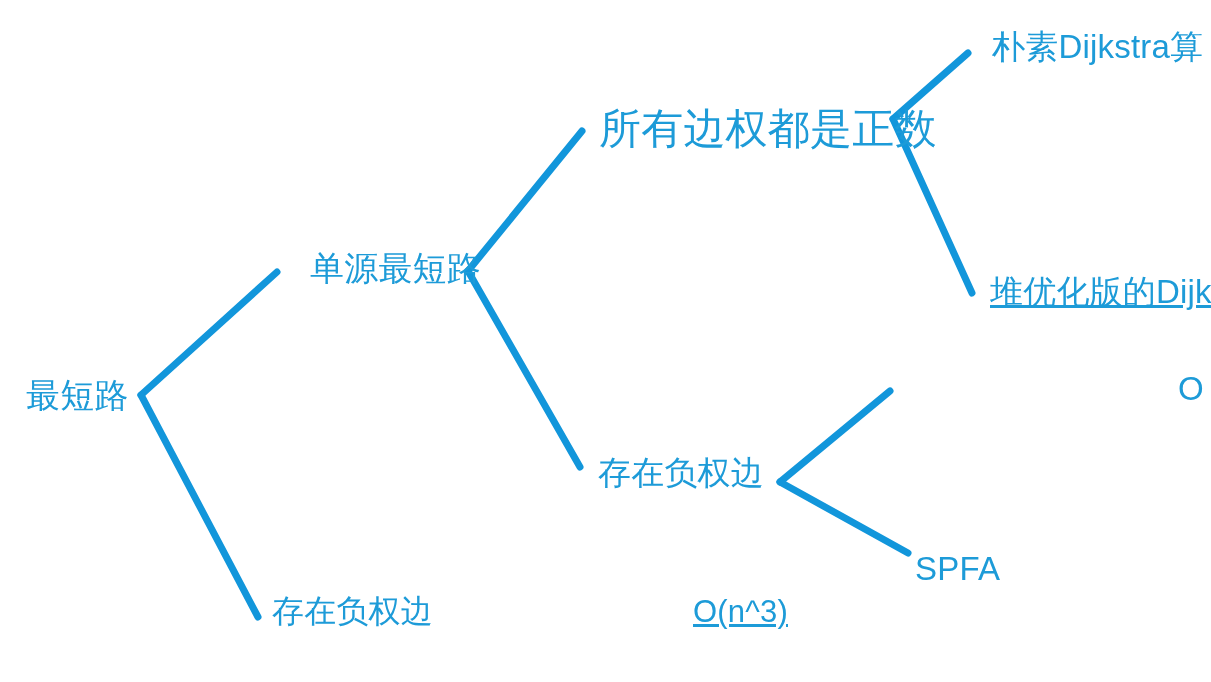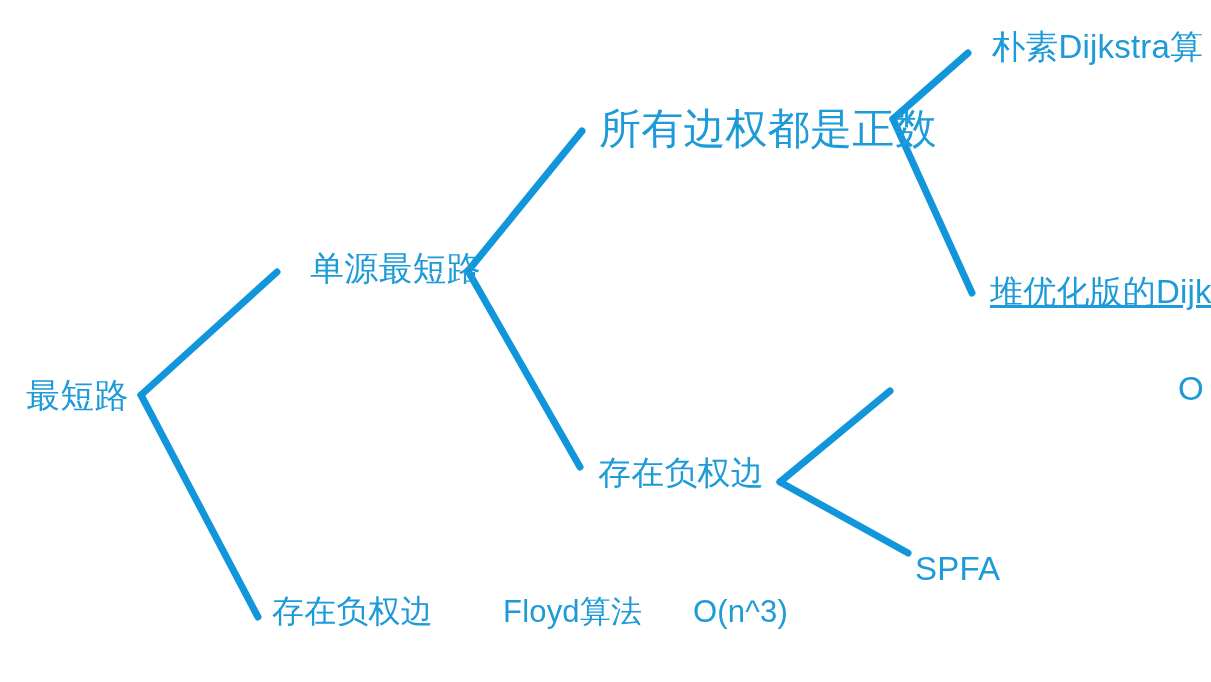--- a/index.html
+++ b/index.html
@@ -28,21 +28,21 @@
     position: absolute;
     color: #1d9bd8;
     white-space: nowrap;
     line-height: 1.0;
     letter-spacing: 0.2px;
   }
   .n-root      { left: 26px;  top: 378px; font-size: 34px; text-align: center; }
   .n-single    { left: 278px; top: 251px; font-size: 34px; margin-left: 32px; }
   .n-multi     { left: 272px; top: 595px; font-size: 32px; }
   .n-floyd     { left: 503px; top: 596px; font-size: 31px; }
-  .n-floyd-c   { left: 693px; top: 596px; font-size: 31px; }
+  .n-floyd-c   { left: 693px; top: 596px; font-size: 31px; text-decoration: underline; }
   .n-pos       { left: 599px; top: 108px; font-size: 42px; font-family: Liberation Serif, serif; }
   .n-neg       { left: 598px; top: 456px; font-size: 33px; }
   .n-dij       { left: 992px; top: 30px;  font-size: 33px; }
   .n-heapdij   { left: 990px; top: 275px; font-size: 33px; text-decoration: underline; }
   .n-bf        { left: 906px; top: 372px; font-size: 33px; }
   .n-bf-c      { left: 1178px;top: 372px; font-size: 33px; }
   .n-spfa      { left: 915px; top: 552px; font-size: 33px; }
   .n-spfa-c    { left: 1050px;top: 524px; font-size: 33px; }
 </style>
 </head>
@@ -60,21 +60,20 @@
     <line x1="780" y1="482" x2="890" y2="391" stroke="#1296db" stroke-width="7" stroke-linecap="round"></line>
     <line x1="780" y1="482" x2="908" y2="553" stroke="#1296db" stroke-width="7" stroke-linecap="round"></line>
   </svg>
 
   <div class="node n-root">最短路</div>
 
   <div class="node n-single">单源最短路</div>
 
   <div class="node n-multi">存在负权边</div>
 
-  <div class="node n-floyd">Floyd算法</div>
 
   <div class="node n-floyd-c">O(n^3)</div>
 
   <div class="node n-pos">所有边权都是正数</div>
 
   <div class="node n-neg">存在负权边</div>
 
   <div class="node n-dij">朴素Dijkstra算</div>
 
   <div class="node n-heapdij">堆优化版的Dijk</div>

